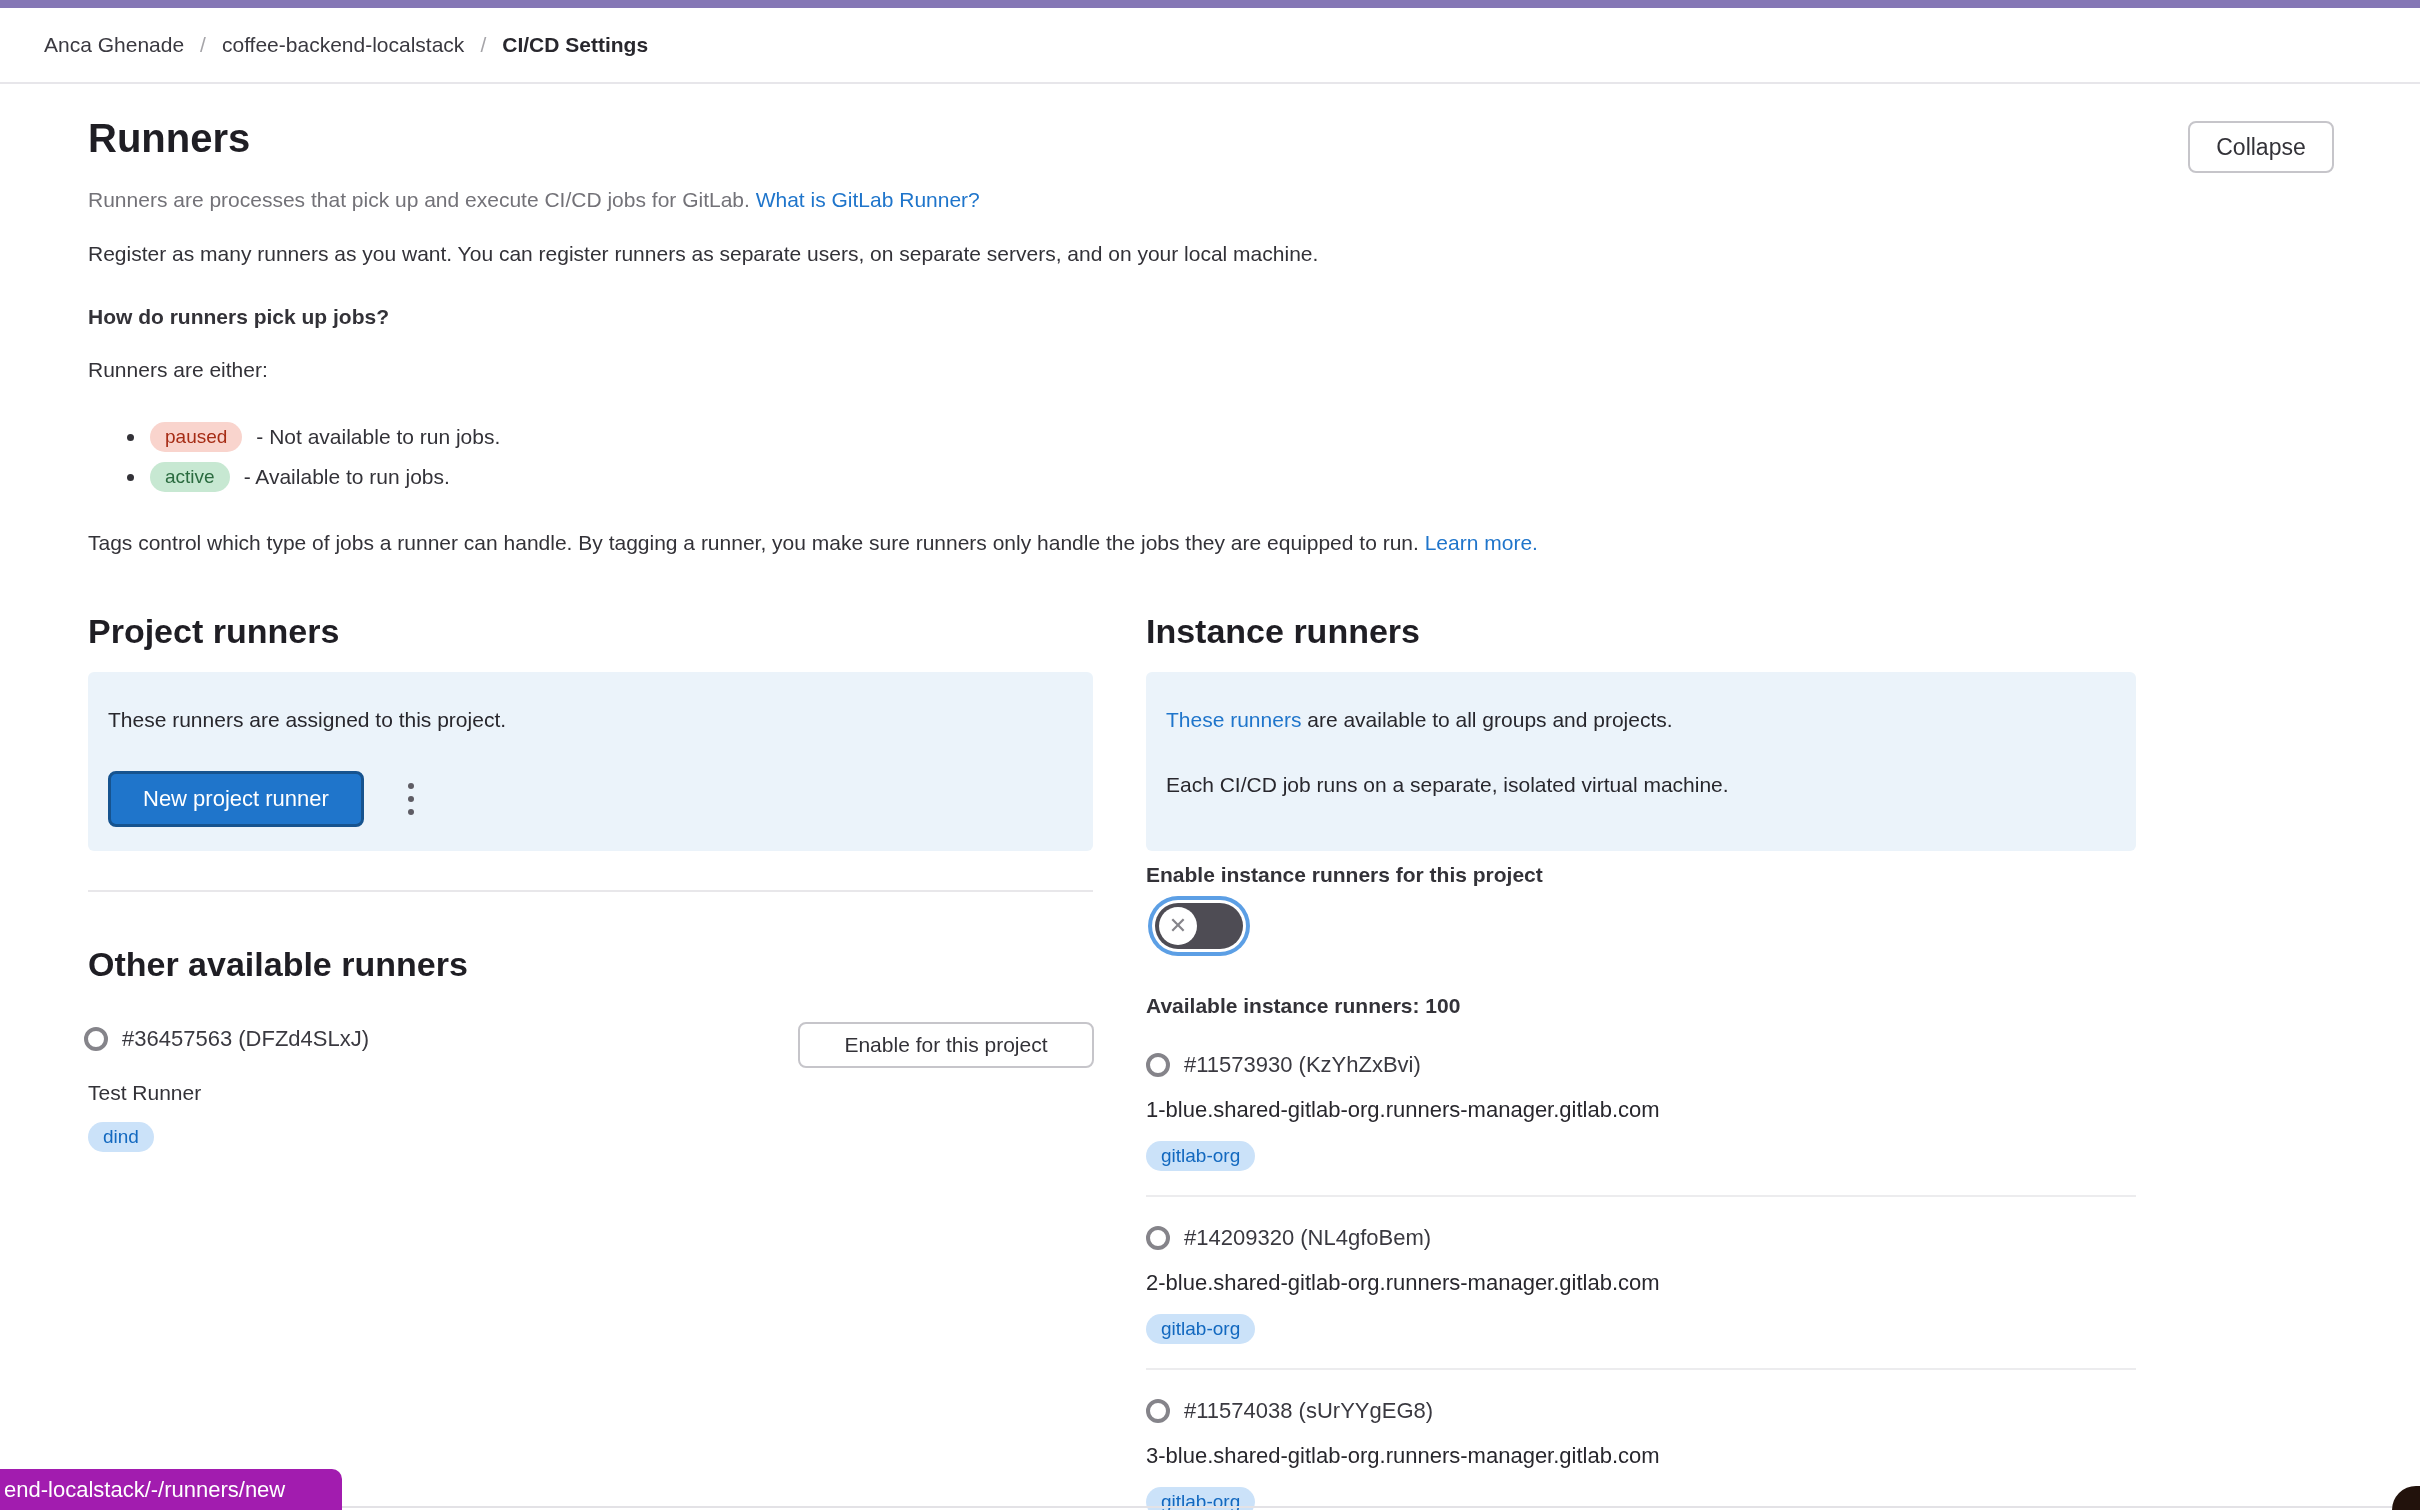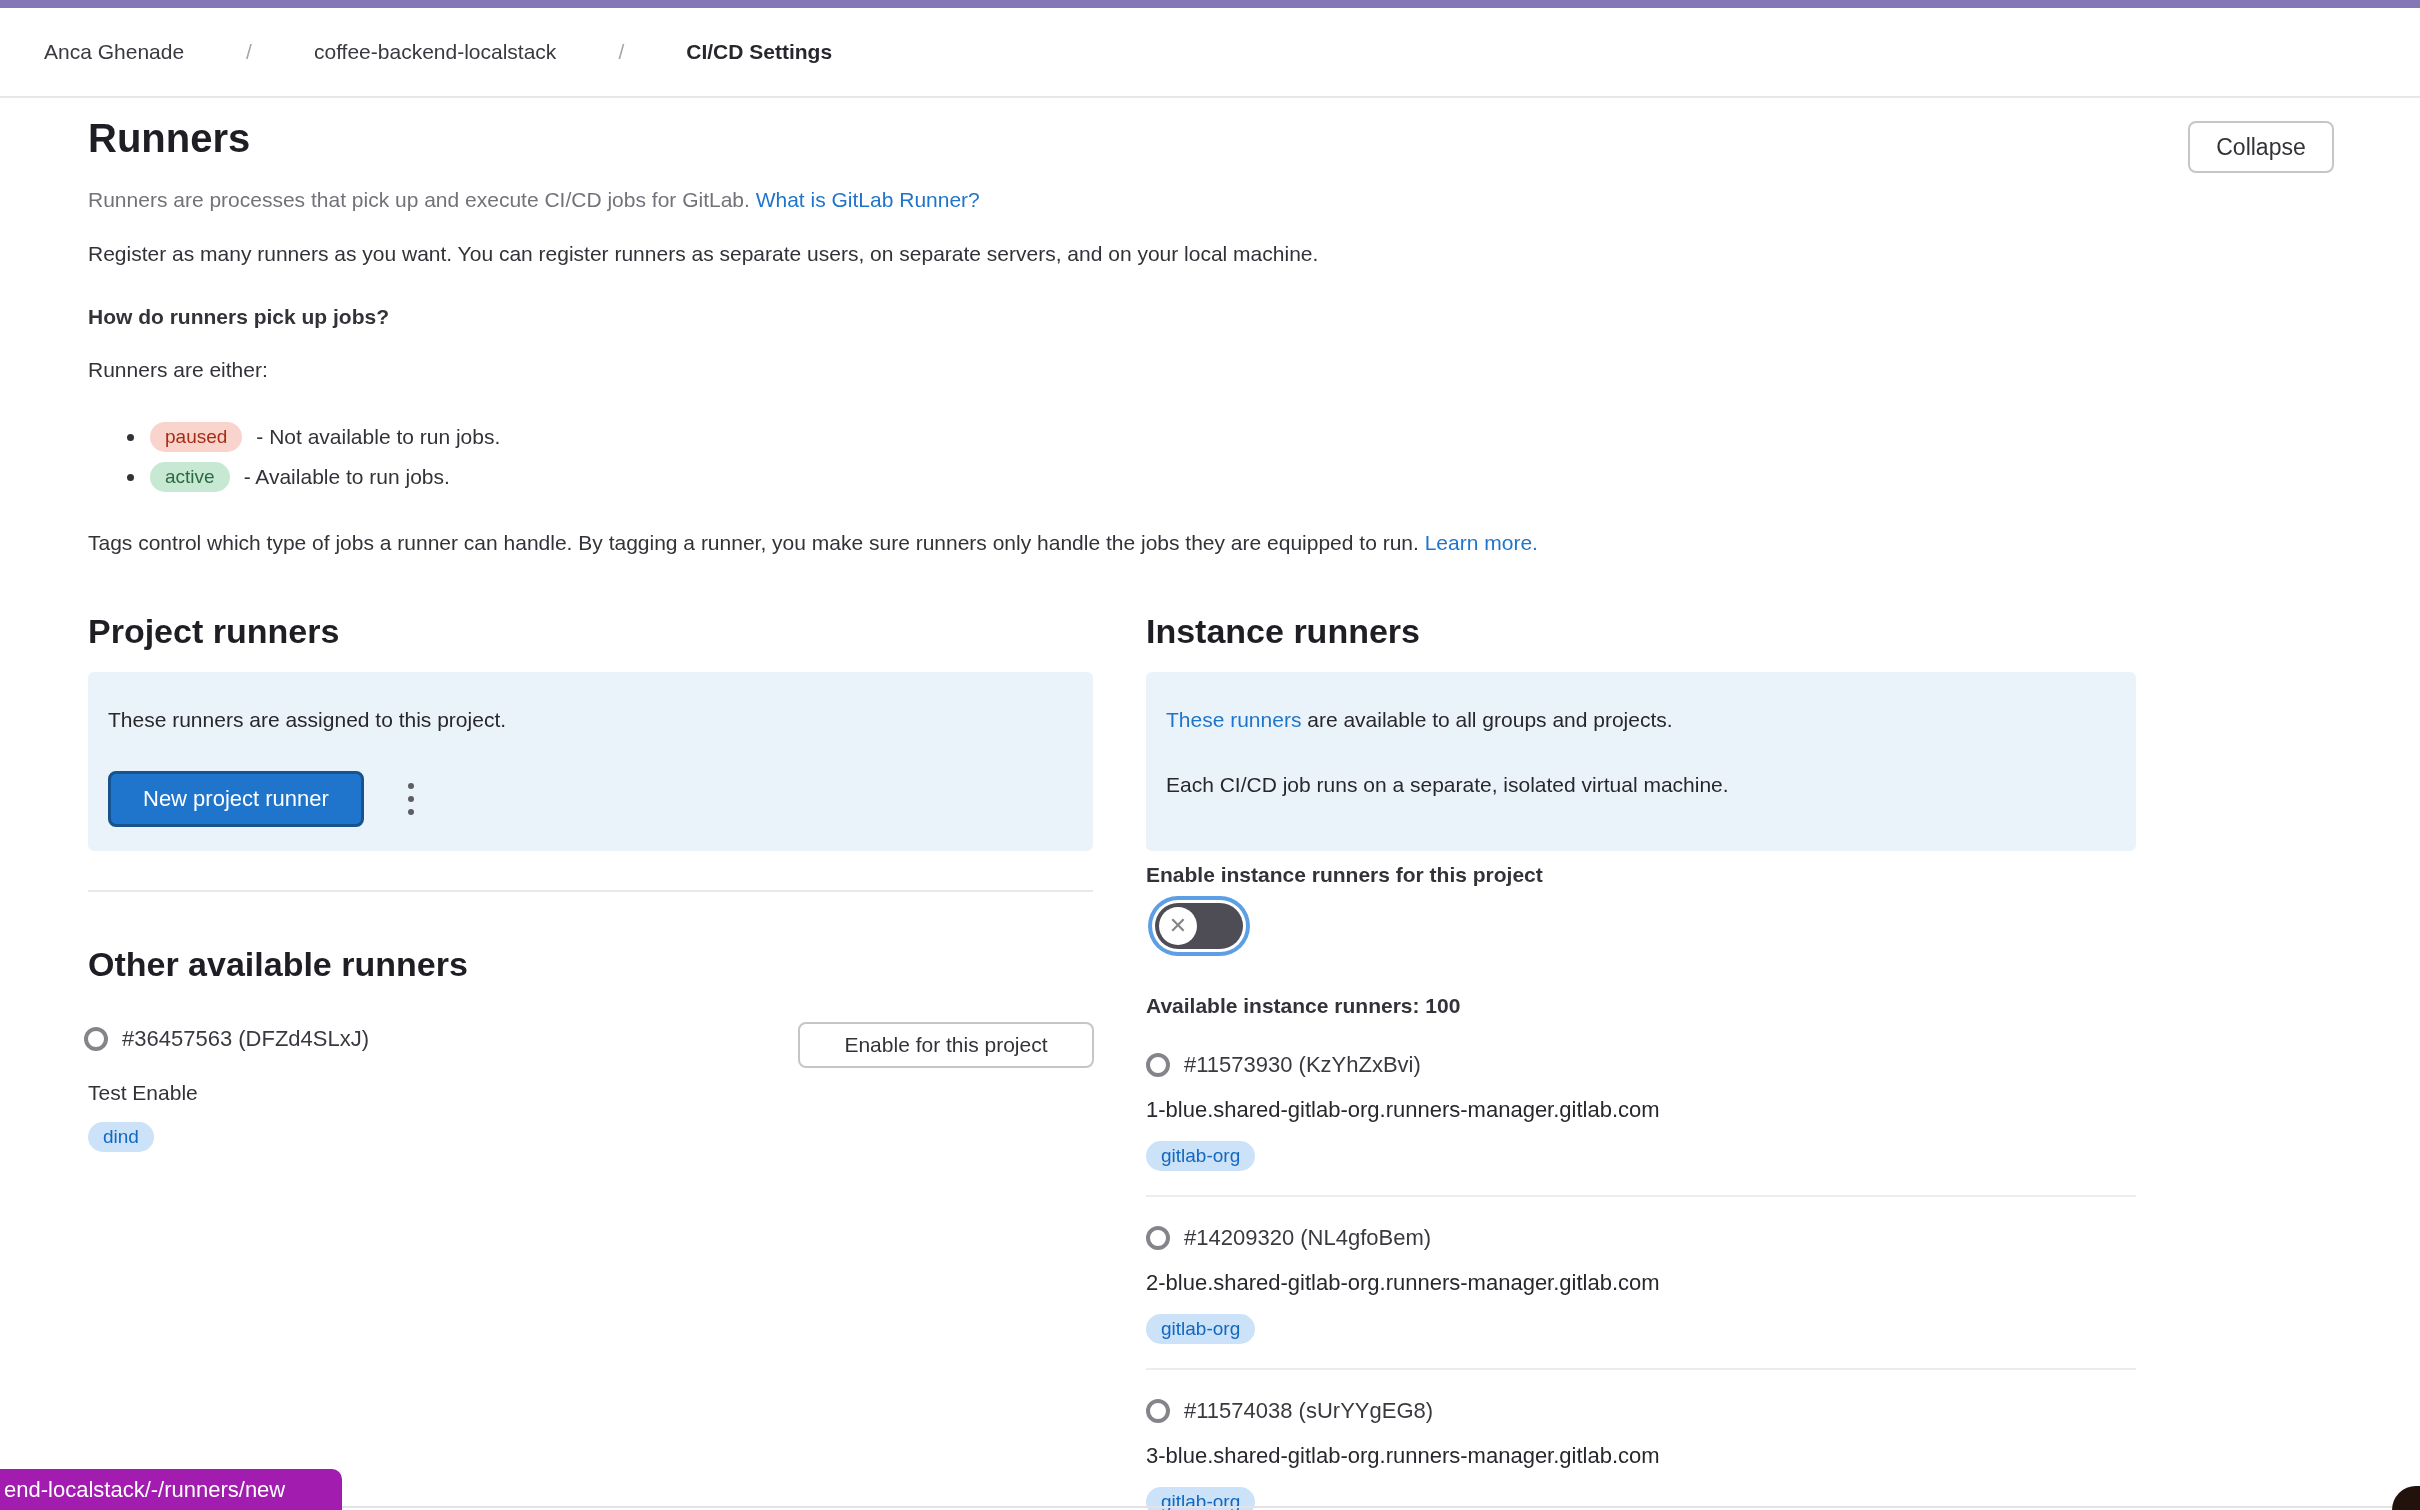--- a/index.html
+++ b/index.html
@@ -6,22 +6,22 @@
   body{
     width:2420px;height:1510px;overflow:hidden;background:#fff;
     font-family:"Liberation Sans","DejaVu Sans",sans-serif;
     color:#333238;-webkit-font-smoothing:antialiased;
   }
   .stage{position:relative;width:2420px;height:1510px;overflow:hidden;background:#fff;}
   .abs{position:absolute;}
 
   
   .topbar{left:0;top:0;width:2420px;height:8px;background:#8577b5;}
-  .crumbbar{left:0;top:8px;width:2420px;height:90px;background:#fff;border-bottom:2px solid #e7e6ea;
-    display:flex;align-items:center;padding-left:44px;box-sizing:border-box;font-size:21px;gap:46px;}
+  .crumbbar{left:0;top:8px;width:2420px;height:76px;background:#fff;border-bottom:2px solid #e7e6ea;
+    display:flex;align-items:center;padding-left:44px;box-sizing:border-box;font-size:21px;}
   .crumb-link{color:#3a3940;text-decoration:none;cursor:pointer;}
   .crumb-sep{color:#a5a4a8;margin:0 16px;}
   .crumb-current{color:#28272d;font-weight:bold;}
 
   h1.page-title{left:88px;top:112px;margin:0;font-size:40px;line-height:52px;font-weight:bold;color:#1f1e24;}
   .body-text{font-size:21px;line-height:32px;color:#333238;}
   .muted{color:#737278;}
   a.blue-link{color:#1f75cb;text-decoration:none;cursor:pointer;}
   .bold{font-weight:bold;}
 
@@ -134,21 +134,21 @@
 
   <div class="abs hr" style="left:88px;top:890px;width:1005px;"></div>
 
   <h2 class="abs section-title" style="left:88px;top:942px;">Other available runners</h2>
 
   <div class="abs runner-title" style="left:84px;top:1026px;">
     <span class="status-circle"></span>
     <a class="crumb-link">#36457563 (DFZd4SLxJ)</a>
   </div>
   <button class="abs btn btn-enable">Enable for this project</button>
-  <div class="abs body-text" style="left:88px;top:1077px;">Test Enable</div>
+  <div class="abs body-text" style="left:88px;top:1077px;">Test Runner</div>
   <span class="abs badge badge-info" style="left:88px;top:1122px;">dind</span>
 
   <h2 class="abs section-title" style="left:1146px;top:609px;">Instance runners</h2>
 
   <div class="abs info-box" style="left:1146px;top:672px;width:990px;height:179px;">
     <p><a class="blue-link">These runners</a><span> are available to all groups and projects.</span></p>
     <p style="margin-top:33px;">Each CI/CD job runs on a separate, isolated virtual machine.</p>
   </div>
 
   <div class="abs body-text bold" style="left:1146px;top:859px;">Enable instance runners for this project</div>

